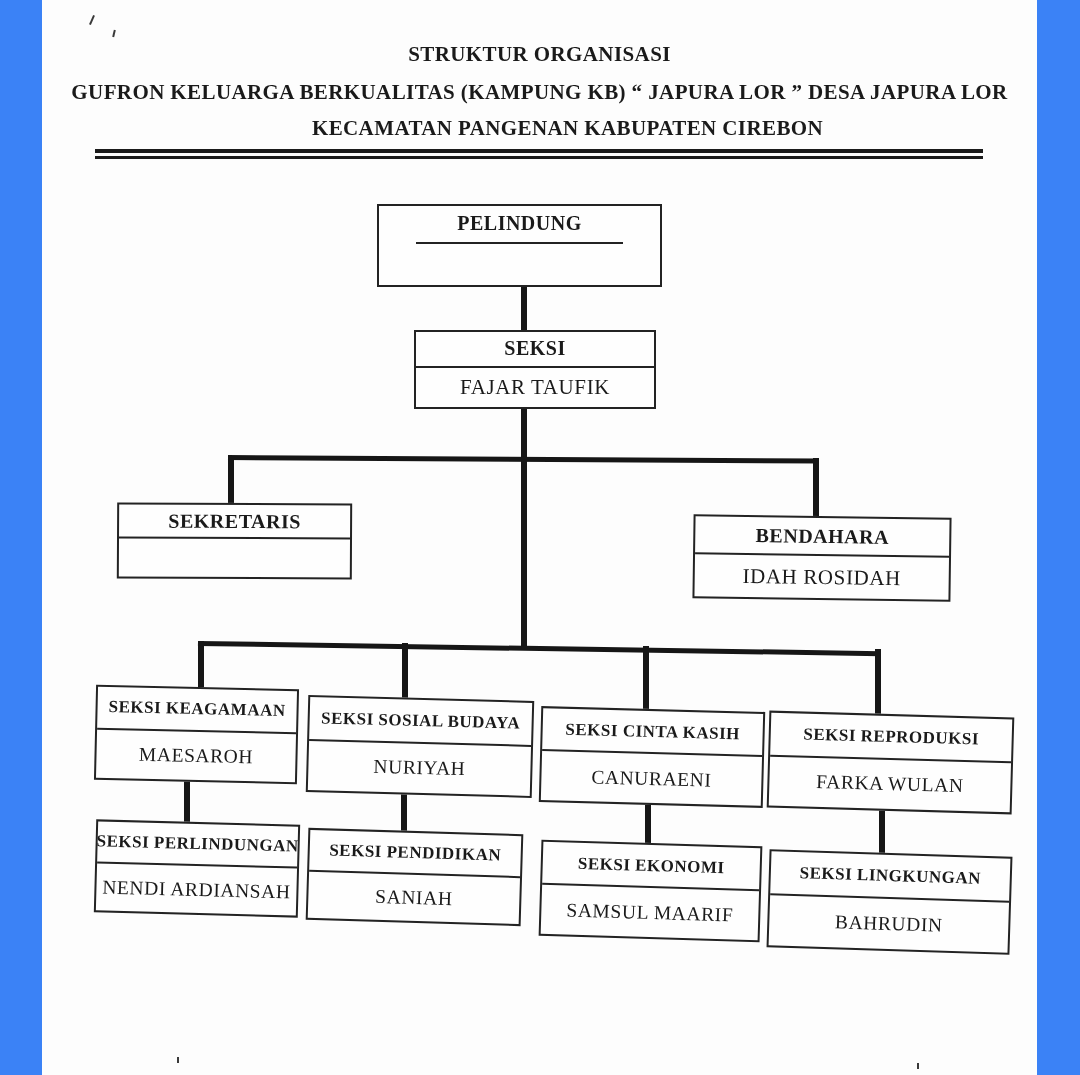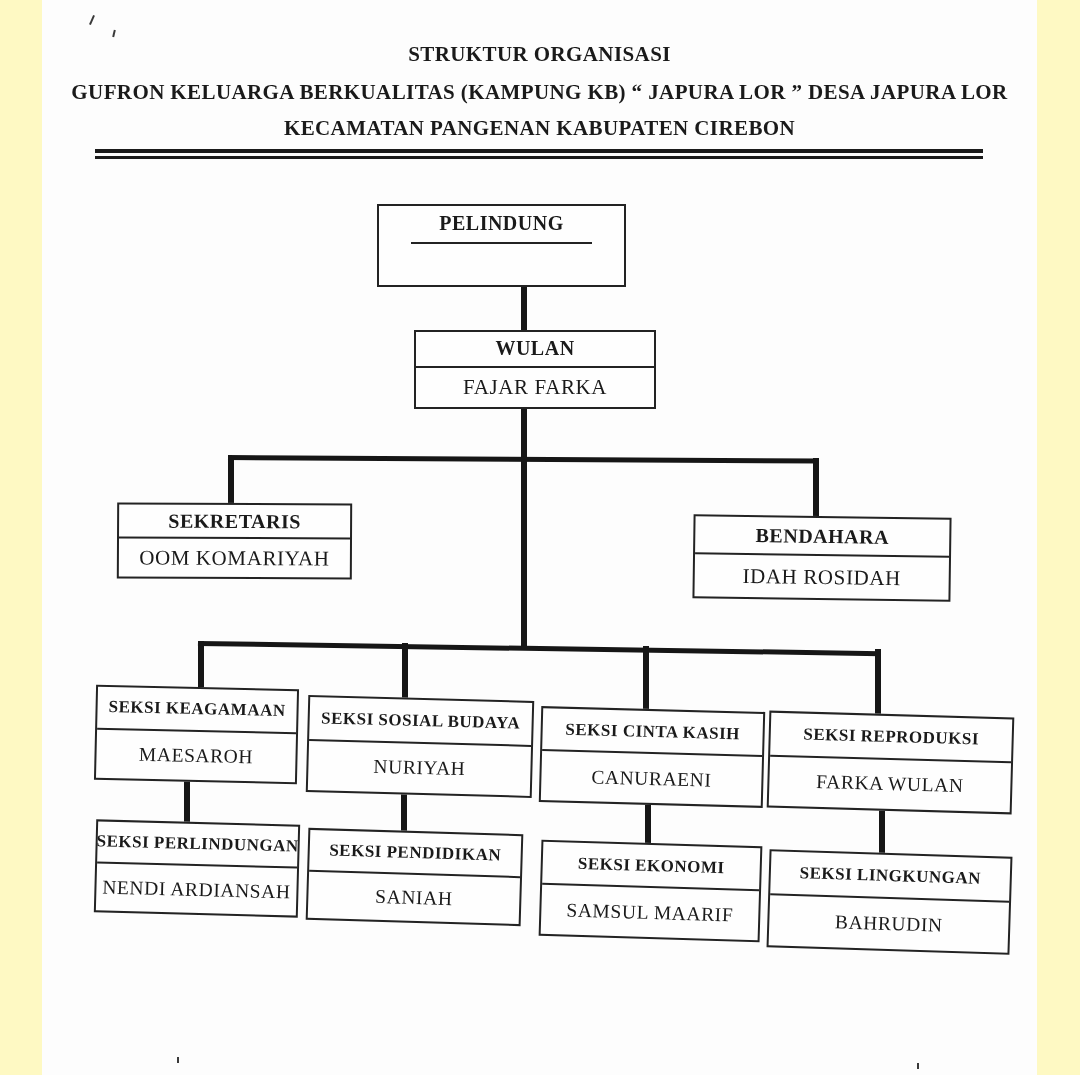--- a/index.html
+++ b/index.html
@@ -1,19 +1,19 @@
 <!DOCTYPE html>
 <html><head>
 <meta charset="utf-8">
 <style>
   html, body { margin: 0; padding: 0; }
   .stage {
     position: relative;
     width: 1080px; height: 1075px;
-    background: #fef9c3;
+    background: #3b82f6;
     overflow: hidden;
     font-family: "Liberation Serif", serif;
     color: #1a1a1a;
   }
   .paper {
     position: absolute;
     left: 42px; top: 0;
     width: 995px; height: 1075px;
     background: #fdfdfd;
   }
@@ -22,21 +22,21 @@
     position: absolute;
     left: 42px; width: 995px;
     text-align: center;
     font-weight: bold;
     font-size: 21px;
     letter-spacing: 0.4px;
     white-space: nowrap;
   }
   .t1 { top: 42px; }
   .t2 { top: 80px; }
-  .t3 { top: 116px; }
+  .t3 { top: 116px; margin-left: 28px; }
   .rule {
     position: absolute;
     left: 95px; top: 149px;
     width: 888px; height: 3px;
     border-top: 4px solid #1b1b1b;
     border-bottom: 3px solid #1b1b1b;
     background: #fdfdfd;
   }
   
   .node {
@@ -98,35 +98,34 @@
   <div class="conn" style="left:198px;top:641px;width:683px;height:5px;transform:rotate(0.85deg)"></div>
   <div class="conn" style="left:198px;top:641px;width:6px;height:51px"></div>
   <div class="conn" style="left:402px;top:643px;width:6px;height:62px"></div>
   <div class="conn" style="left:643px;top:646px;width:6px;height:70px"></div>
   <div class="conn" style="left:875px;top:649px;width:6px;height:72px"></div>
   <div class="conn" style="left:184px;top:776px;width:6px;height:54px"></div>
   <div class="conn" style="left:401px;top:789px;width:6px;height:50px"></div>
   <div class="conn" style="left:645px;top:799px;width:6px;height:52px"></div>
   <div class="conn" style="left:879px;top:807px;width:6px;height:54px"></div>
 
-  <div class="node big" style="left:377px;top:204px;width:249px;height:83px">
+  <div class="node big" style="left:377px;top:204px;width:285px;height:83px">
     <div class="role">PELINDUNG</div>
     <div class="divider inset"></div>
   </div>
 
   <div class="node big" style="left:414px;top:330px;width:242px;height:79px">
-    <div class="role">WULAN</div>
+    <div class="role">SEKSI</div>
     <div class="divider"></div>
-    <div class="person">FAJAR FARKA</div>
+    <div class="person">FAJAR TAUFIK</div>
   </div>
 
   <div class="node big" style="left:117px;top:503px;width:235px;height:76px;transform:rotate(0.3deg)">
     <div class="role">SEKRETARIS</div>
     <div class="divider"></div>
-    <div class="person">OOM KOMARIYAH</div>
   </div>
 
   <div class="node big" style="left:693px;top:516px;width:258px;height:84px;transform:rotate(0.8deg)">
     <div class="role">BENDAHARA</div>
     <div class="divider"></div>
     <div class="person">IDAH ROSIDAH</div>
   </div>
 
   <div class="node seksi" style="left:95px;top:687px;width:203px;height:95px;transform:rotate(1.3deg)">
     <div class="role">SEKSI KEAGAMAAN</div>

